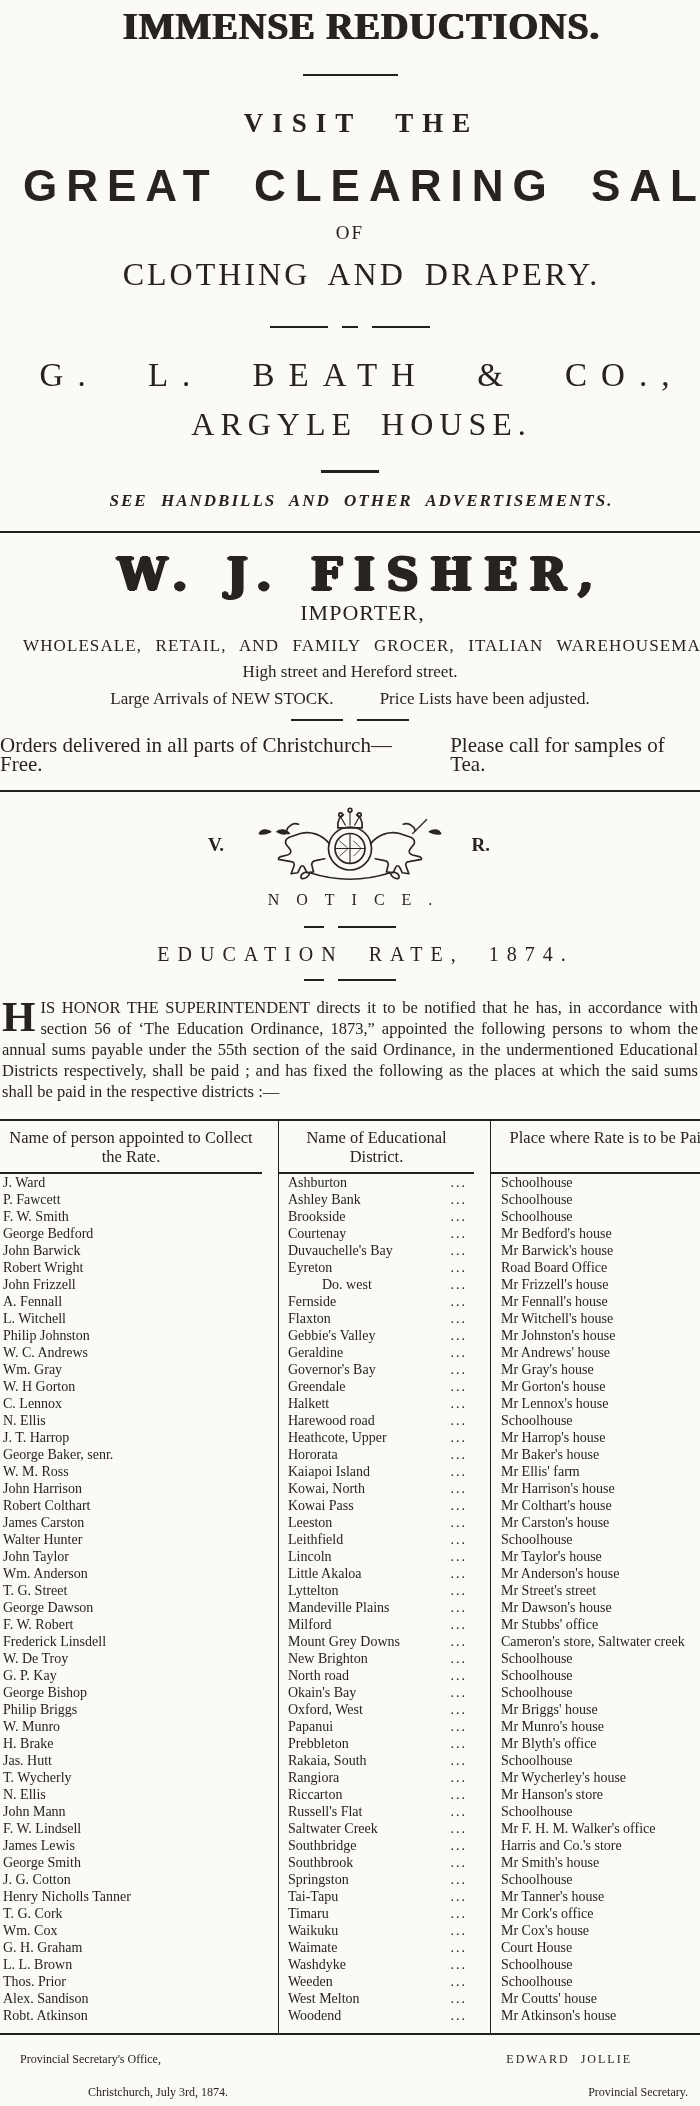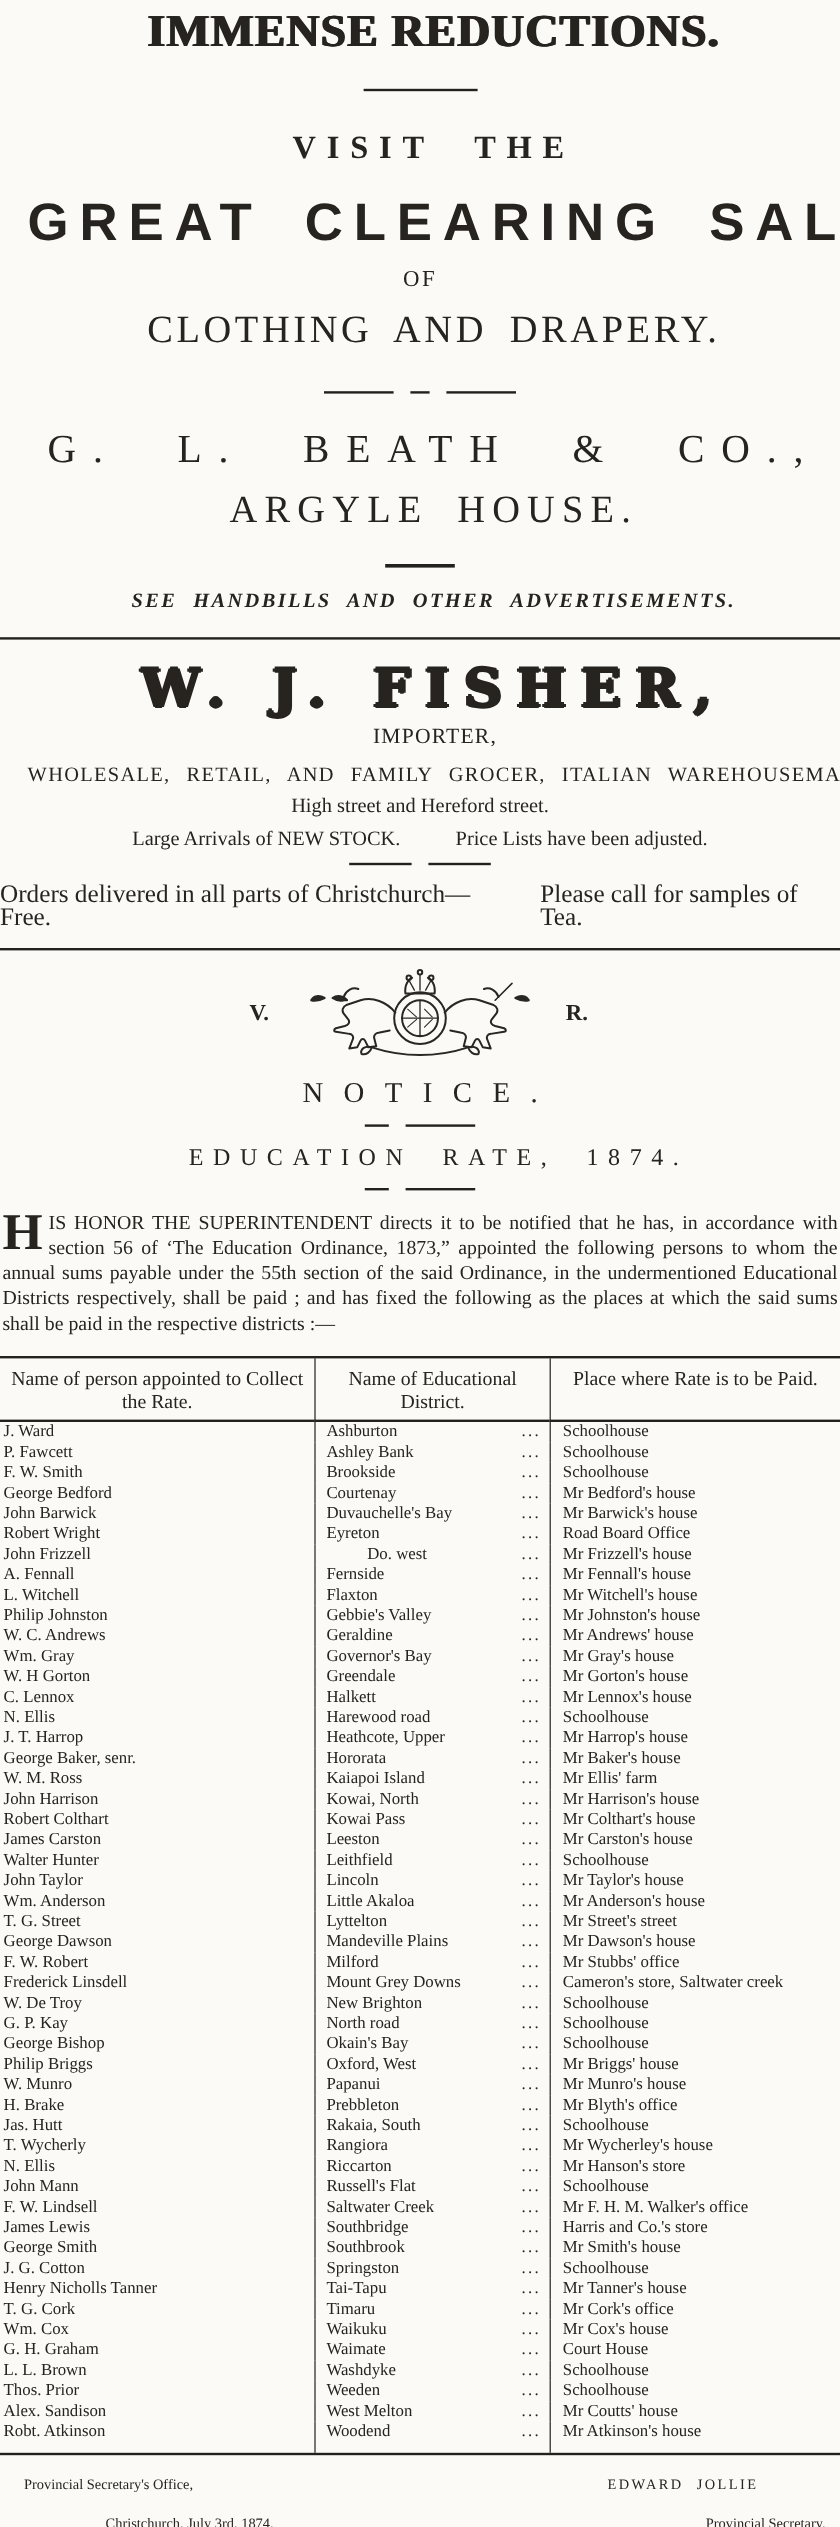--- a/index.html
+++ b/index.html
@@ -36,43 +36,43 @@
   #argyle{margin-top:12px;font-size:32px;line-height:36px;letter-spacing:6px;word-spacing:10px;}
   .d3{margin-top:28px;}
   #handbills{margin-top:17px;font-size:17px;line-height:22px;font-style:italic;font-weight:bold;
     letter-spacing:2px;word-spacing:7px;}
   .r1{margin-top:19px;}
 
   
   #fisher{margin-top:21px;font-size:44px;line-height:42px;font-weight:bold;letter-spacing:12px;
     font-family:"DejaVu Serif",serif;
     text-shadow:1.6px 0 currentColor,-1.6px 0 currentColor,0 1.1px currentColor,0 -1.1px currentColor;}
-  #importer{margin-top:9px;font-size:18px;line-height:16px;letter-spacing:1px;margin-left:25px;}
+  #importer{margin-top:9px;font-size:22px;line-height:16px;letter-spacing:1px;margin-left:25px;}
   #wholesale{margin-top:17px;font-size:17px;line-height:15px;letter-spacing:1.1px;word-spacing:8px;}
   #address{margin-top:11px;font-size:17px;line-height:16px;}
   #stockline{margin-top:10px;font-size:17px;line-height:18px;display:flex;justify-content:center;gap:46px;}
   .d4{margin-top:11px;}
   #orders{margin-top:15px;font-size:21px;line-height:19px;display:flex;justify-content:flex-start;gap:24px;}
   .r2{margin-top:16px;}
 
   
   #arms-section{position:relative;height:92px;}
   #arms-section svg{display:block;margin:6px auto 0;}
   .vr{position:absolute;top:36px;font-size:19px;font-weight:bold;}
   #v-init{left:208px;} #r-init{right:210px;}
-  #notice-title{margin-top:11px;font-size:24px;line-height:20px;letter-spacing:17px;text-indent:17px;font-family:Liberation Serif, serif;}
+  #notice-title{font-size:16px;line-height:20px;letter-spacing:17px;text-indent:17px;font-family:Liberation Serif, serif;}
   .d5{margin-top:16px;}
   #education{margin-top:14px;font-size:20px;line-height:24px;letter-spacing:8px;word-spacing:12px;text-indent:8px;}
   .d6{margin-top:13px;}
   #para{margin-top:16px;font-size:16.5px;line-height:21px;text-align:justify;padding:0 2px;}
   #para .dropcap{float:left;font-size:43px;line-height:36px;font-weight:bold;margin:2px 5px 0 0;}
 
   
   #rate-table{margin-top:8px;border-top:2.5px solid #23211d;border-bottom:2.5px solid #23211d;}
-  .thead,.trow{display:grid;grid-template-columns:262px 196px 242px;}
+  .thead,.trow{display:grid;grid-template-columns:262px 196px 242px;gap:16px;}
   .th{padding:7px 6px 6px;text-align:center;font-size:16.5px;line-height:19px;border-bottom:2.5px solid #23211d;}
   .th.b,.c2,.c3{border-left:1.6px solid #23211d;}
   .trow{height:17px;font-size:14px;line-height:17px;}
   .c1{display:flex;padding-left:3px;overflow:hidden;flex-direction:column;}
   .c2{display:flex;padding-left:9px;overflow:hidden;}
   .c3{padding-left:10px;white-space:nowrap;overflow:hidden;}
   .cell-text{white-space:nowrap;}
   .dots{flex:1;overflow:hidden;white-space:nowrap;padding-left:12px;letter-spacing:2px;}
   .dots.d2r{text-align:right;padding-right:7px;padding-left:0;}
   .trow.indent .c2 .cell-text{padding-left:34px;}

